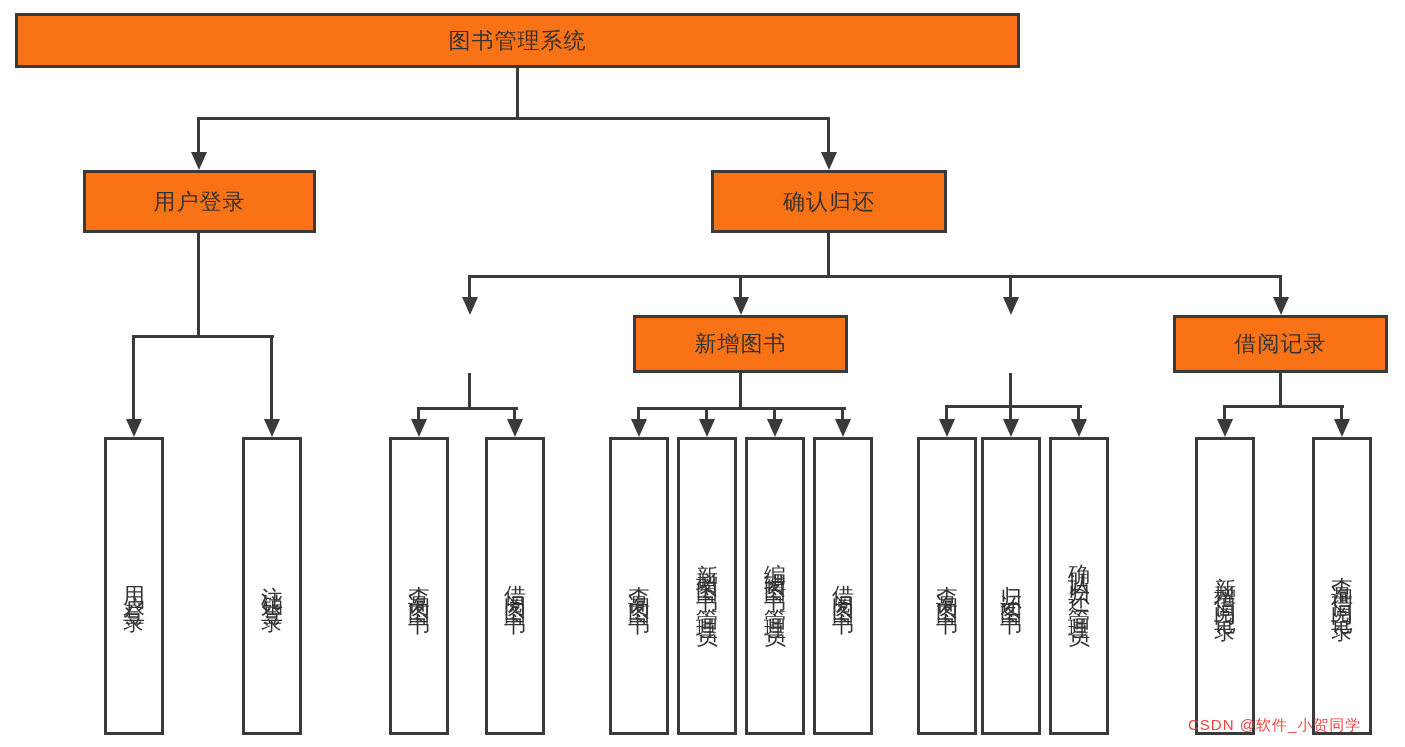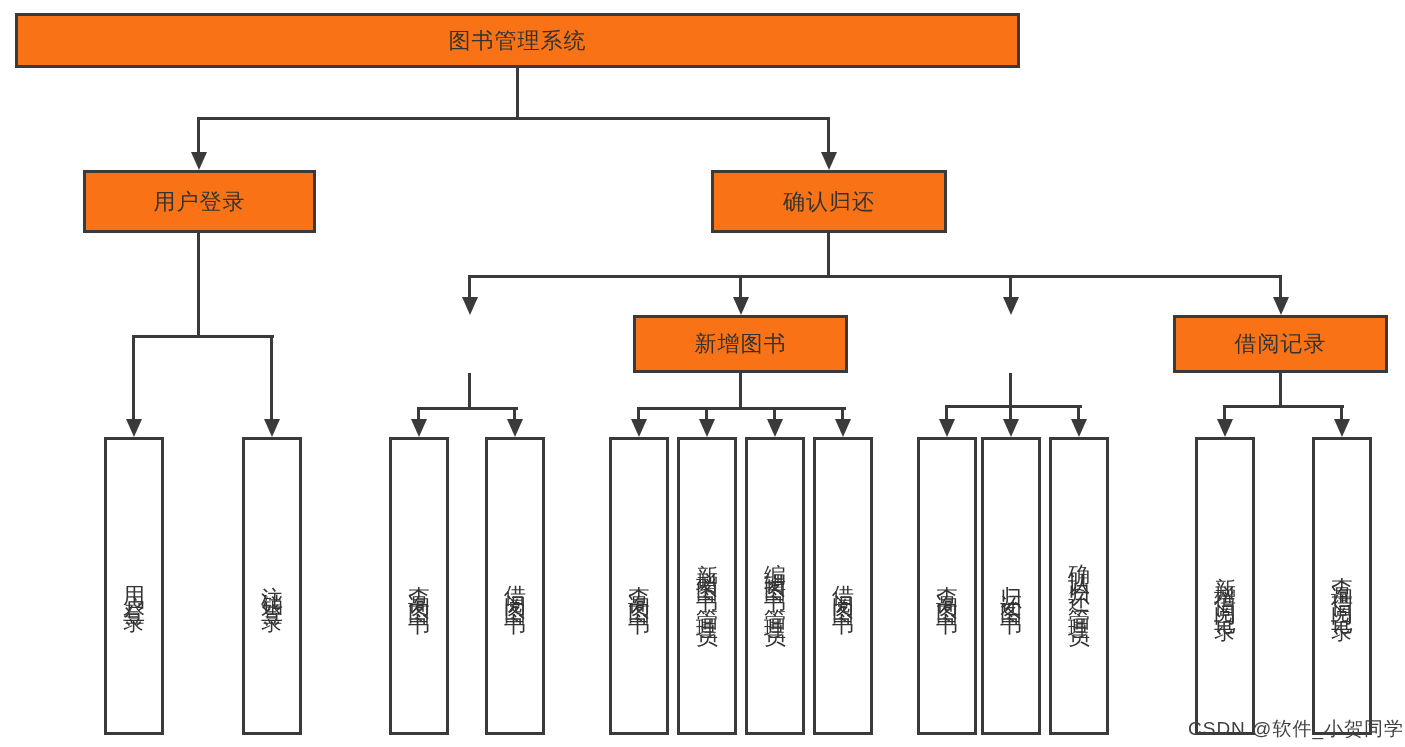--- a/index.html
+++ b/index.html
@@ -42,23 +42,23 @@
   .arrow{
     position:absolute;
     width:0;height:0;
     border-left:8px solid transparent;
     border-right:8px solid transparent;
     border-top:18px solid #3a3a3a;
   }
   .watermark{
     position:absolute;
     left:1188px;top:716px;
-    font-size:19px;
+    font-size:15px;
     letter-spacing:1px;
-    color:#404040;
+    color:#ef4444;
     z-index:10;
     white-space:nowrap;
   }
 </style>
 </head>
 <body>
 
 <div id="canvas">
 
   <div class="box" style="left:15px;top:13px;width:1005px;height:55px;">

